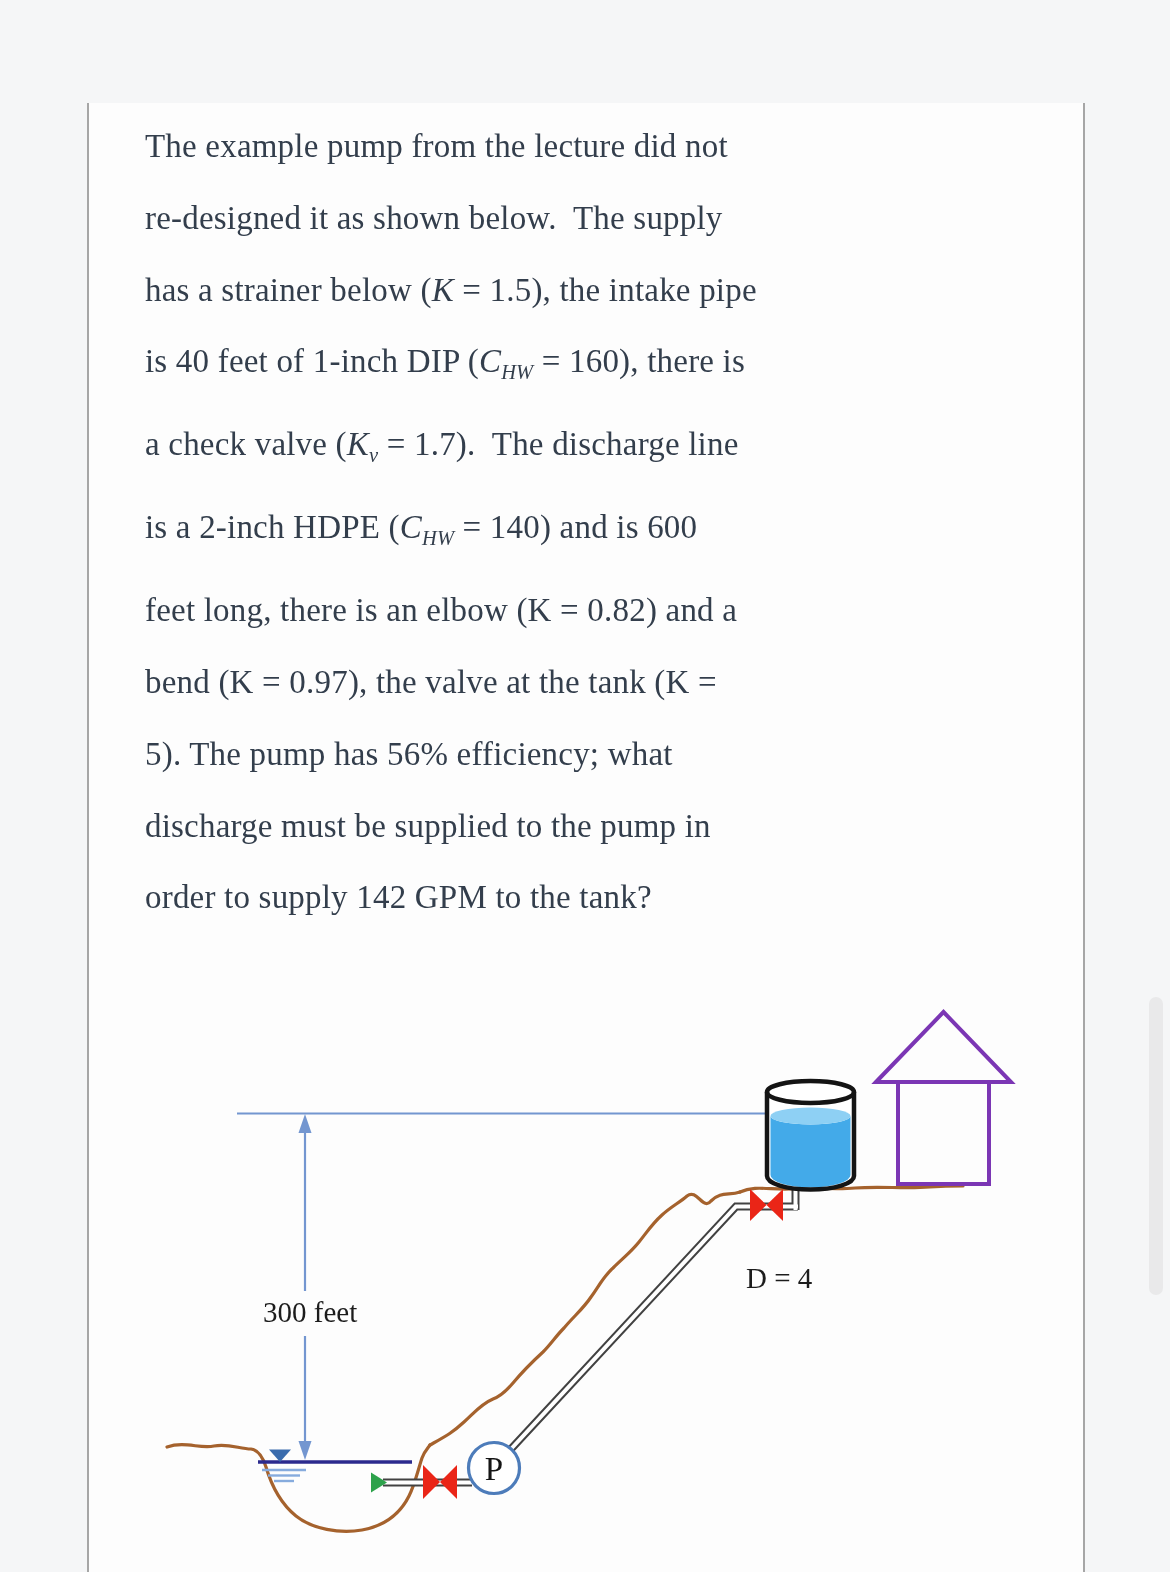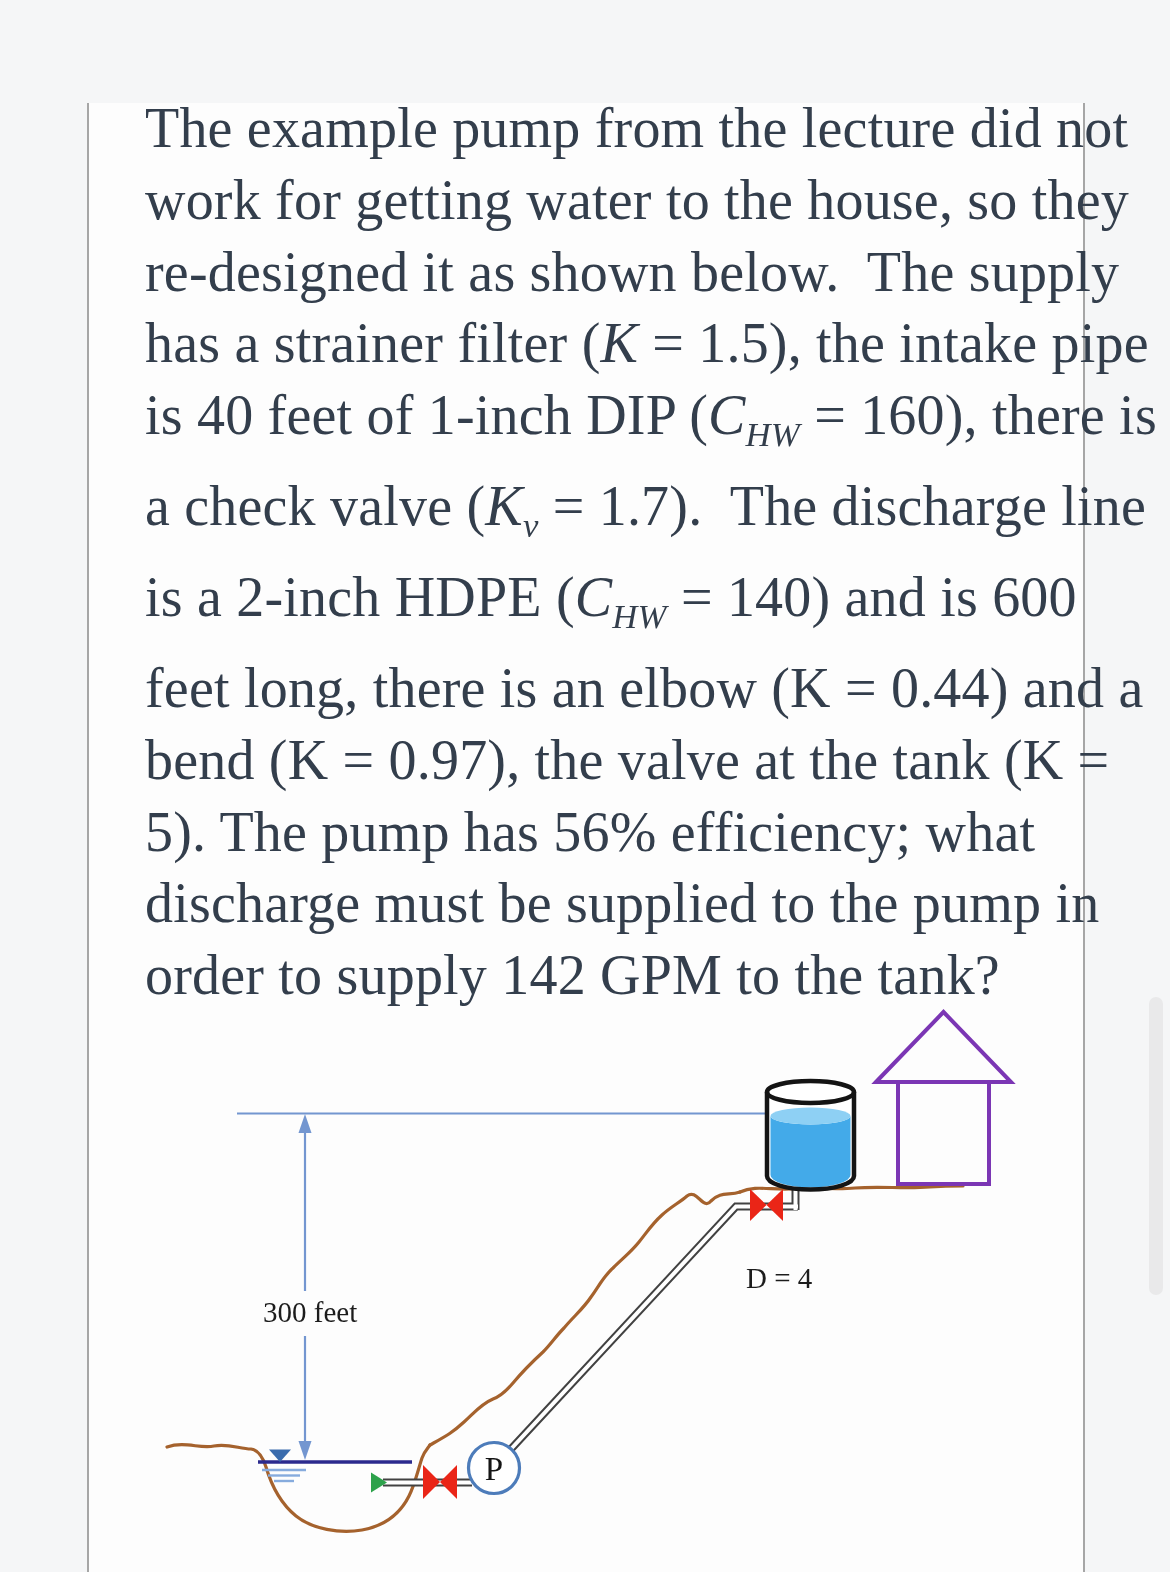--- a/index.html
+++ b/index.html
@@ -16,22 +16,22 @@
     position:absolute;top:103px;bottom:0;width:2.5px;height:1469px;
     background:var(--border-gray);
   }
   .vrule.left{left:86.5px;}
   .vrule.right{left:1082.5px;}
   .scrollbar-thumb{
     position:absolute;left:1149px;top:997px;width:14px;height:298px;
     border-radius:7px;background:var(--scrollbar);
   }
   .problem-text{
-    position:absolute;left:145px;top:93px;width:900px;
-    font-size:56px;line-height:71.8px;color:var(--text);
+    position:absolute;left:145px;top:111px;width:900px;
+    font-size:33px;line-height:71.8px;color:var(--text);
     letter-spacing:0.2px;
   }
   .problem-text .line{white-space:pre;}
   .it{font-style:italic;}
   .sub{font-size:62%;vertical-align:-0.35em;}
   svg.diagram{position:absolute;left:0;top:0;pointer-events:none;}
 
   
   .ground{fill:none;stroke:var(--ground-brown);stroke-width:3.2;stroke-linecap:round;}
   .pipe-outer{fill:none;stroke:var(--pipe-gray);stroke-width:8;stroke-linejoin:miter;}
@@ -55,27 +55,26 @@
 </head>
 <body>
 
 <div class="panel"></div>
 <div class="vrule left"></div>
 <div class="vrule right"></div>
 <div class="scrollbar-thumb"></div>
 
 <div class="problem-text">
     <div class="line"><span>The example pump from the lecture did not</span></div>
-    <div class="line"><span>work for getting water to the house, so they</span></div>
     <div class="line"><span>re-designed it as shown below.  The supply</span></div>
-    <div class="line"><span>has a strainer filter (</span><span class="it">K</span><span> = 1.5), the intake pipe</span></div>
+    <div class="line"><span>has a strainer below (</span><span class="it">K</span><span> = 1.5), the intake pipe</span></div>
     <div class="line"><span>is 40 feet of 1-inch DIP (</span><span class="it">C</span><span class="it sub">HW</span><span> = 160), there is</span></div>
     <div class="line"><span>a check valve (</span><span class="it">K</span><span class="it sub">v</span><span> = 1.7).  The discharge line</span></div>
     <div class="line"><span>is a 2-inch HDPE (</span><span class="it">C</span><span class="it sub">HW</span><span> = 140) and is 600</span></div>
-    <div class="line"><span>feet long, there is an elbow (K = 0.44) and a</span></div>
+    <div class="line"><span>feet long, there is an elbow (K = 0.82) and a</span></div>
     <div class="line"><span>bend (K = 0.97), the valve at the tank (K =</span></div>
     <div class="line"><span>5). The pump has 56% efficiency; what</span></div>
     <div class="line"><span>discharge must be supplied to the pump in</span></div>
     <div class="line"><span>order to supply 142 GPM to the tank?</span></div>
   </div>
 
 <svg class="diagram" width="1170" height="1572" viewBox="0 0 1170 1572">
 
   <g>
     <path class="ground" d="M167,1447

